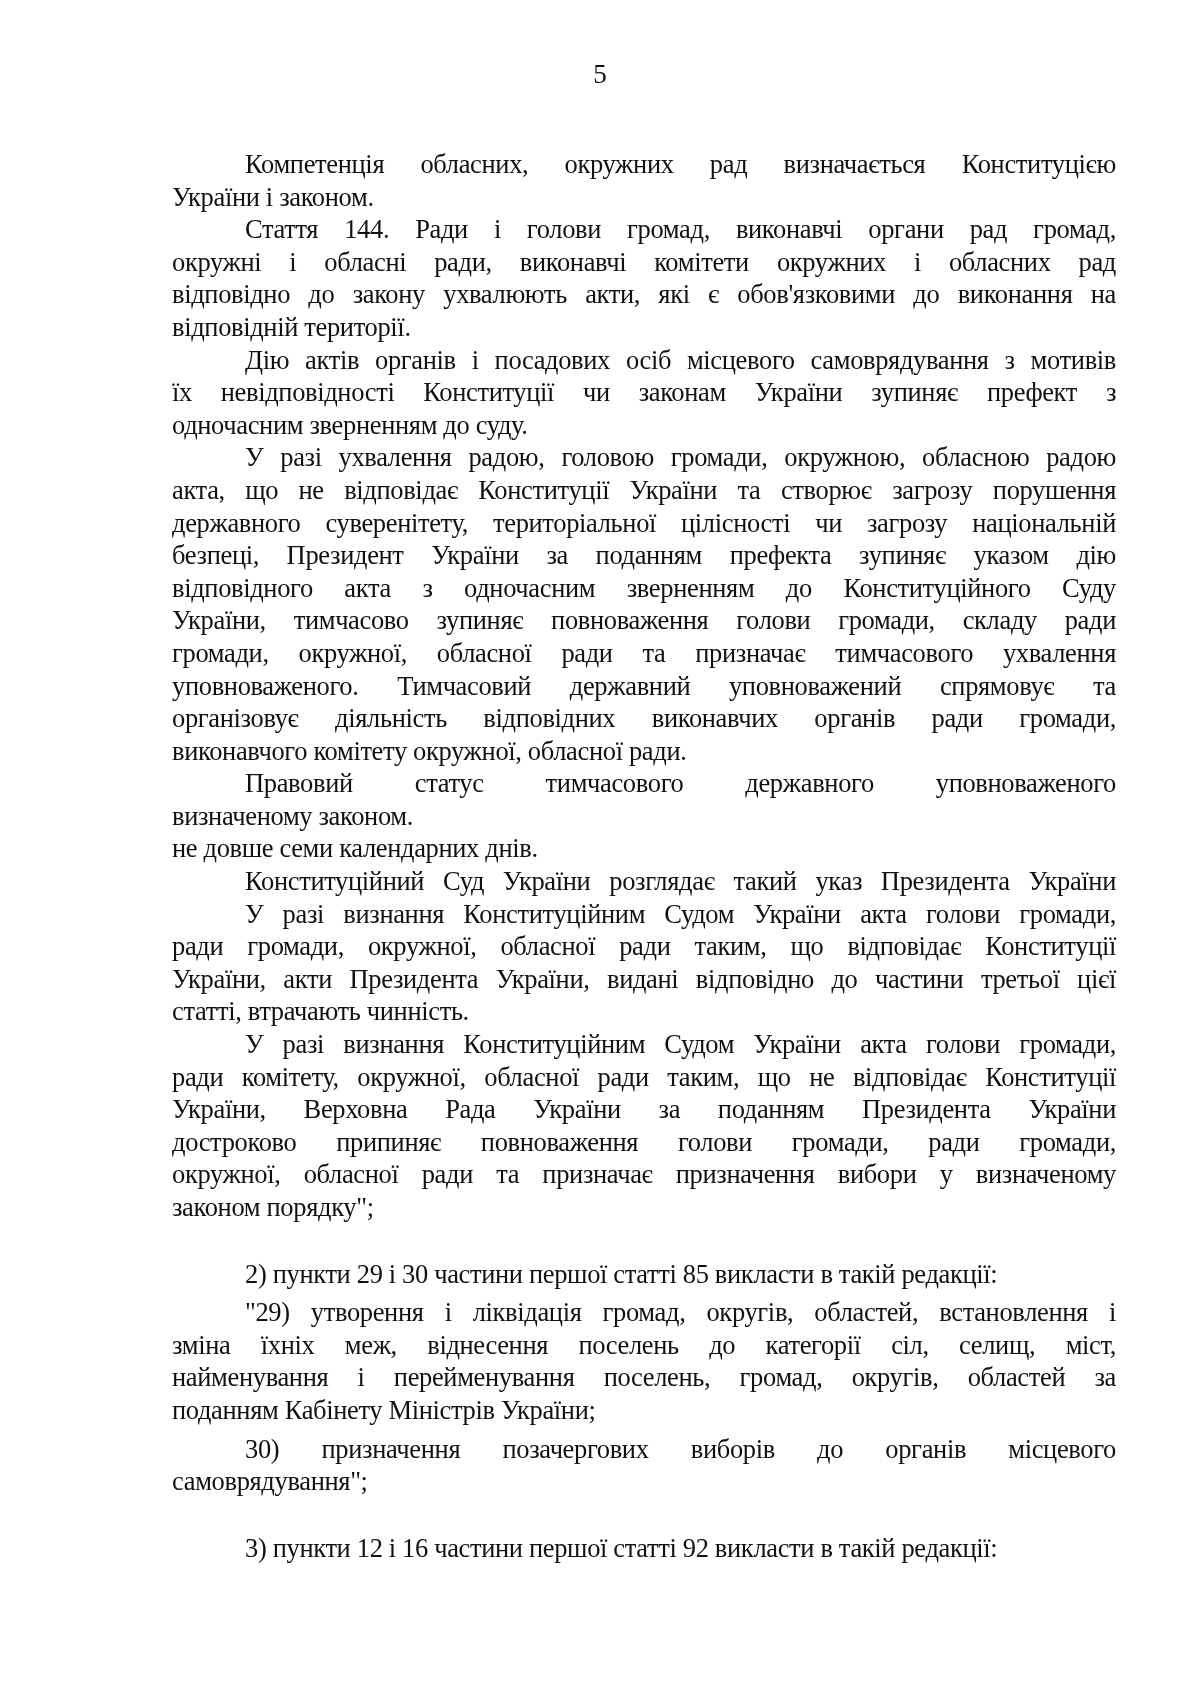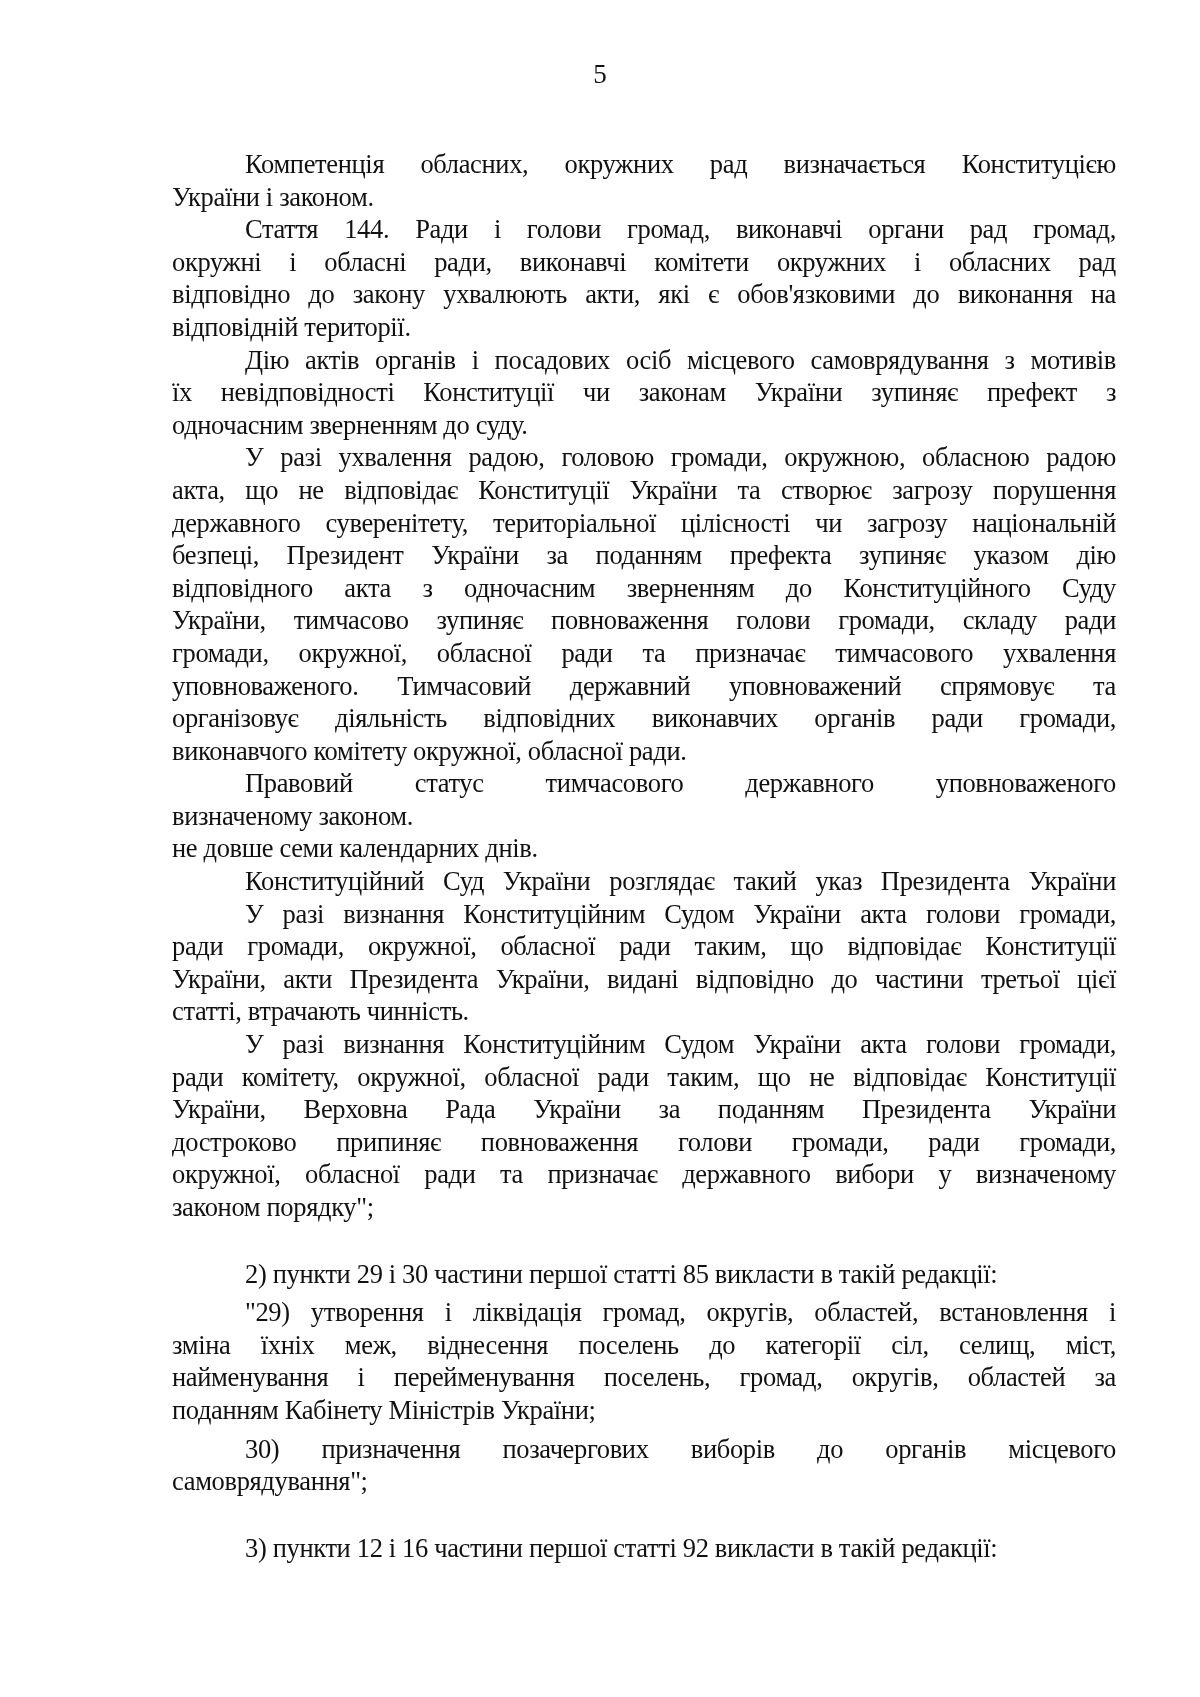--- a/index.html
+++ b/index.html
@@ -82,21 +82,21 @@
       <span class="line">ради громади, окружної, обласної ради таким, що відповідає Конституції</span>
       <span class="line">України, акти Президента України, видані відповідно до частини третьої цієї</span>
       <span class="line last">статті, втрачають чинність.</span>
     </div>
 
     <div class="para">
       <span class="line first">У разі визнання Конституційним Судом України акта голови громади,</span>
       <span class="line">ради комітету, окружної, обласної ради таким, що не відповідає Конституції</span>
       <span class="line">України, Верховна Рада України за поданням Президента України</span>
       <span class="line">достроково припиняє повноваження голови громади, ради громади,</span>
-      <span class="line">окружної, обласної ради та призначає державного вибори у визначеному</span>
+      <span class="line">окружної, обласної ради та призначає призначення вибори у визначеному</span>
       <span class="line last">законом порядку";</span>
     </div>
 
     <div class="gap-lg"></div>
 
     <div class="para">
       <span class="line first last">2) пункти 29 і 30 частини першої статті 85 викласти в такій редакції:</span>
     </div>
 
     <div class="gap-sm"></div>

